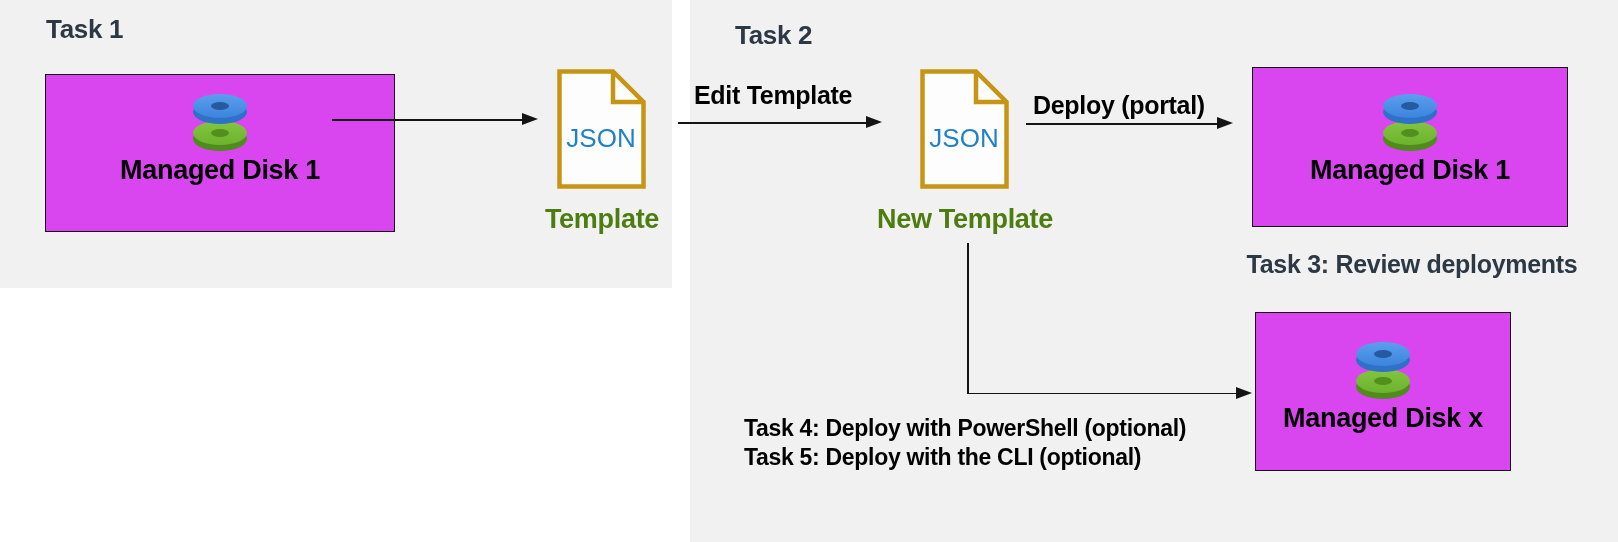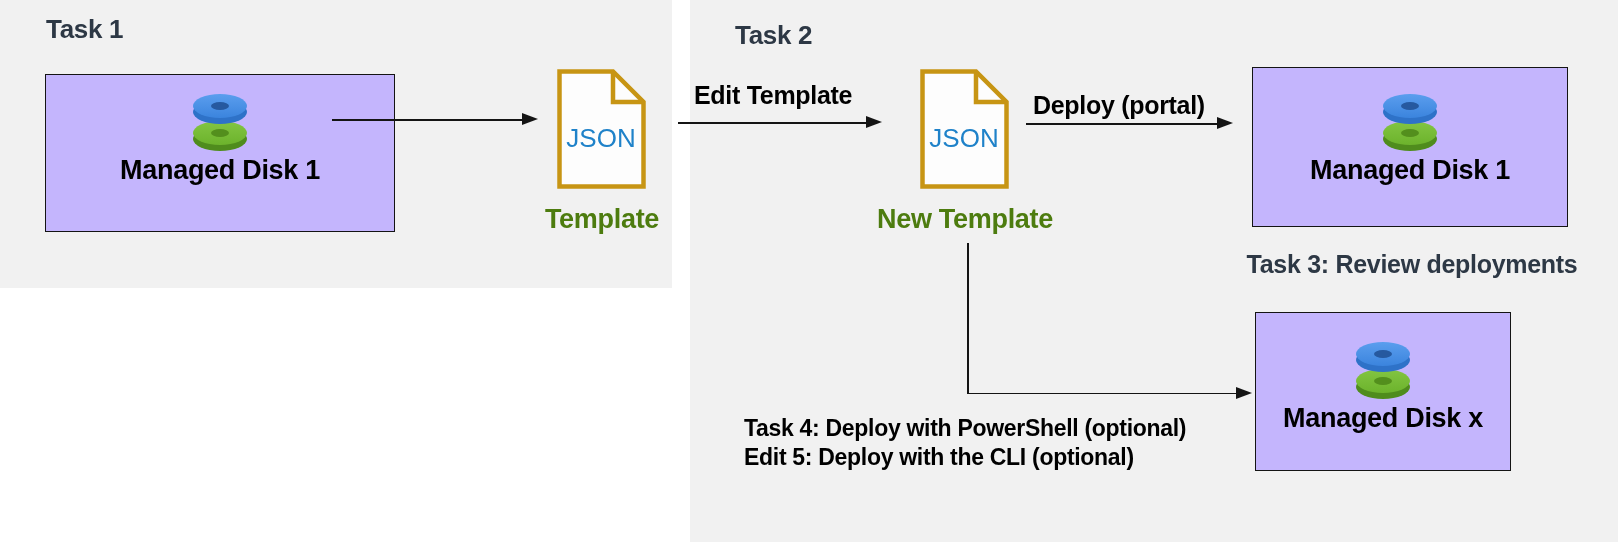--- a/index.html
+++ b/index.html
@@ -28,21 +28,21 @@
   .caption-dark {
     position:absolute; font-weight:700; font-size:25px; color:#2d3845;
     letter-spacing:-0.3px; white-space:nowrap; transform:translateX(-50%);
   }
   .task45 {
     position:absolute; left:744px; top:414px; font-weight:700; font-size:23px;
     color:#000000; letter-spacing:-0.3px; line-height:29px; white-space:nowrap;
   }
 
   .disk-box {
-    position:absolute; background:#c4b5fd; border:1.5px solid #141414;
+    position:absolute; background:#d946ef; border:1.5px solid #141414;
     display:flex; flex-direction:column; align-items:center;
   }
   .disk-box .label { font-weight:700; font-size:27px; color:#000000; letter-spacing:-0.3px; }
 
   
   .disk-icon { position:relative; width:54px; height:57px; }
   .torus { position:absolute; left:0; width:54px; height:30px; }
   .torus-blue  { top:0; z-index:2; }
   .torus-green { top:27px; z-index:1; }
   .torus .rim, .torus .face, .torus .hole { position:absolute; border-radius:50%; }
@@ -154,16 +154,16 @@
         <div class="rim"></div>
           <div class="face"></div>
           <div class="hole"></div>
       </div>
     </div>
     <div class="label">Managed Disk x</div>
   </div>
 
   <div class="task45">
     <div>Task 4: Deploy with PowerShell (optional)</div>
-    <div>Edit 5: Deploy with the CLI (optional)</div>
+    <div>Task 5: Deploy with the CLI (optional)</div>
   </div>
 
 </div>
 
 </body></html>

